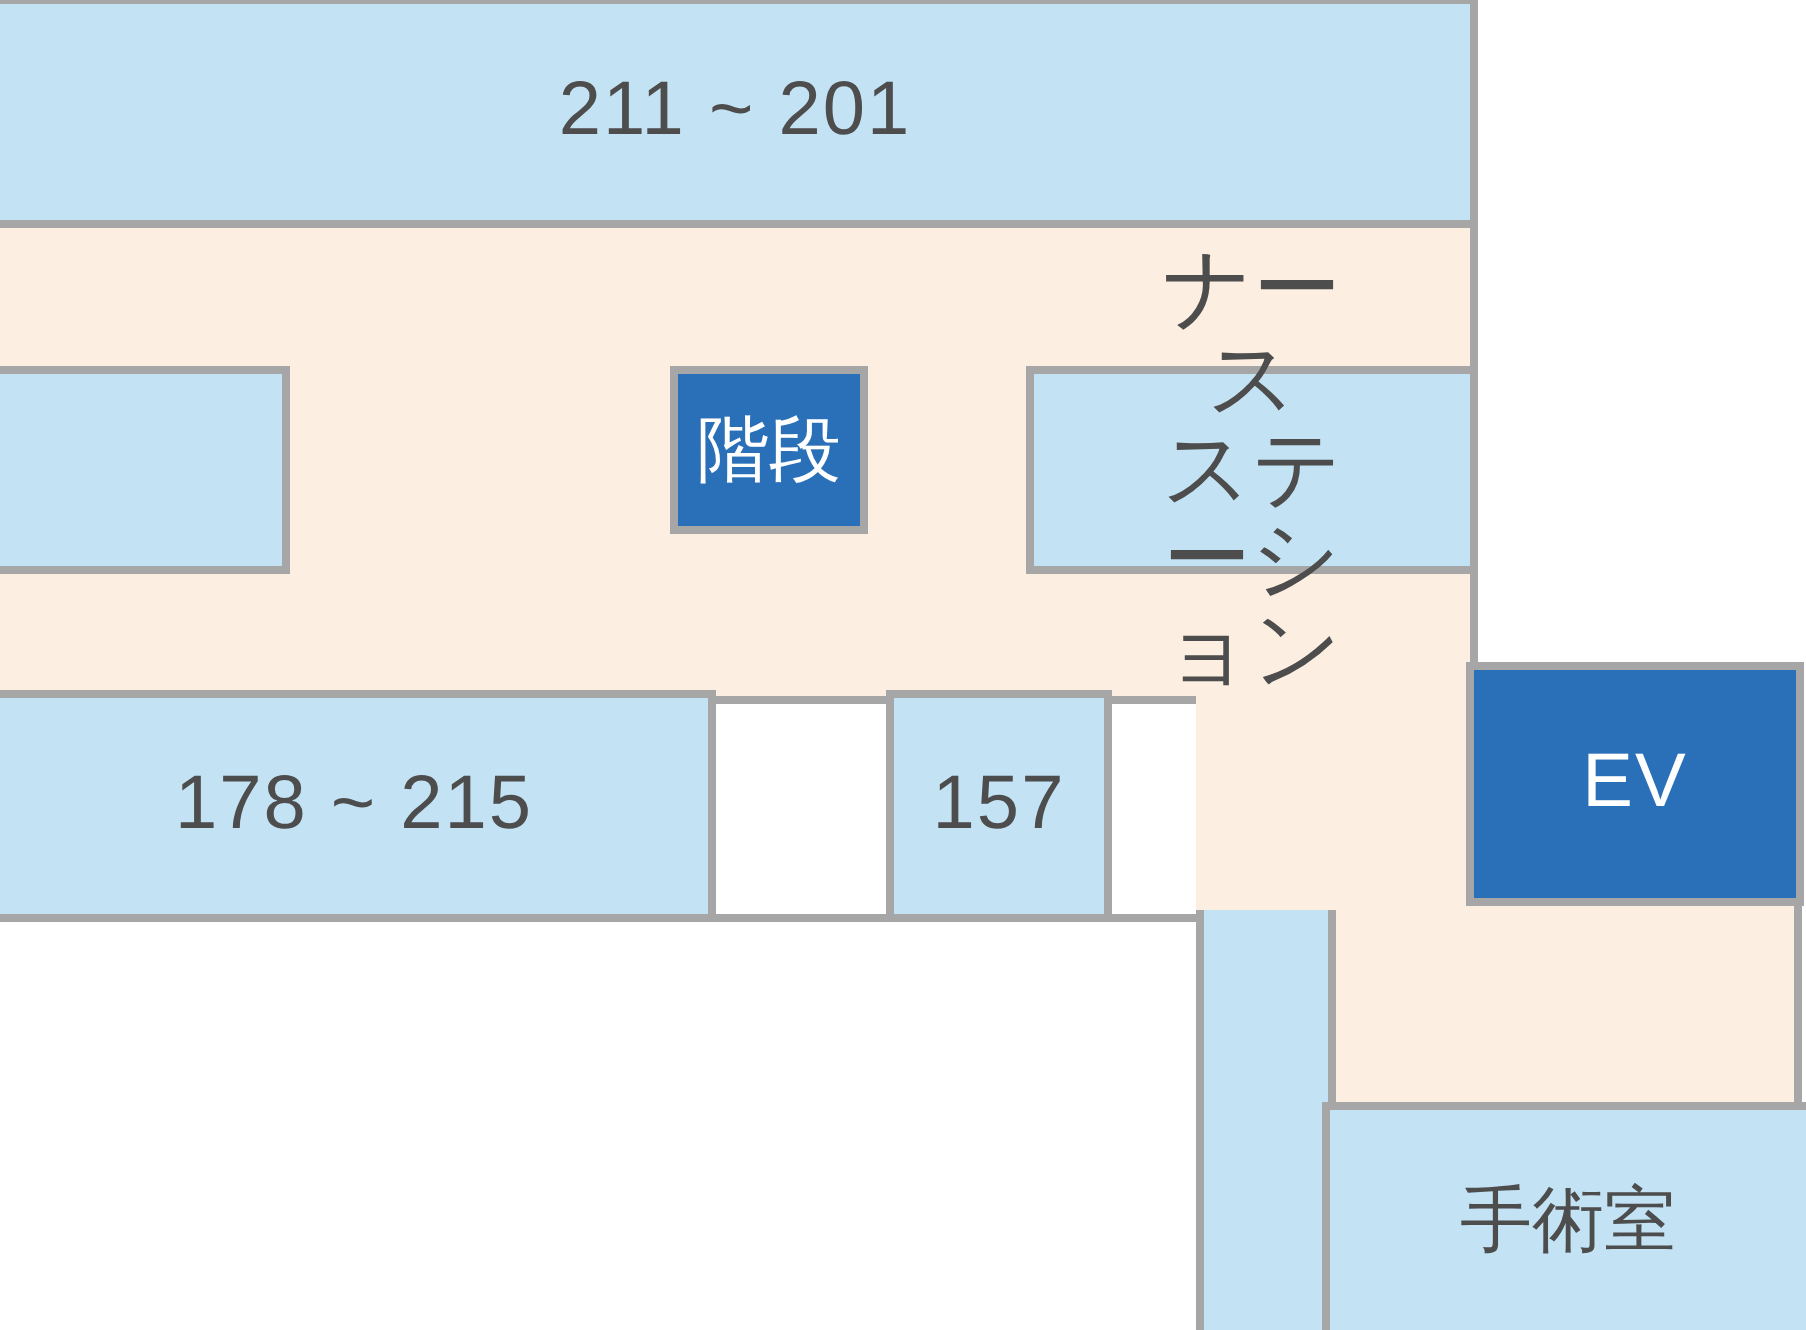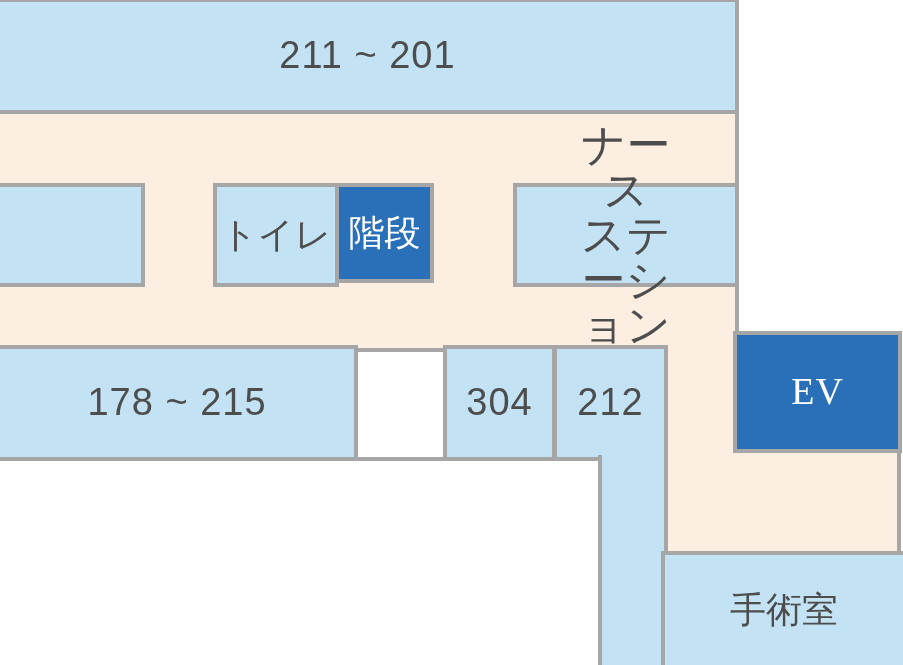--- a/index.html
+++ b/index.html
@@ -86,52 +86,46 @@
   <div class="region corridor" style="left:598px; top:348px; width:303px; height:208px; border-top:none; border-left:none;"></div>
 
   <div class="region room" style="left:-4px; top:-2px; width:743px; height:116px;">
     <span class="label label-num">211 ~ 201</span>
   </div>
 
   <div class="region room" style="left:-4px; top:183px; width:149px; height:104px;">
     <span class="label label-jp"></span>
   </div>
 
-  <div class="region room" style="left:213px; top:183px; width:126px; height:104px;">
-    <span class="label label-jp">トイレ</span>
-  </div>
 
-  <div class="region room-dark" style="left:335px; top:183px; width:99px; height:100px;">
+  <div class="region room-dark" style="left:335px; top:183px; width:99px; height:84px;">
     <span class="label label-jp">階段</span>
   </div>
 
   <div class="region room" style="left:513px; top:183px; width:226px; height:104px; overflow:visible;">
     <span class="label label-jp-2 overflow-label">ナース
 ステーション</span>
   </div>
 
   <div class="region room" style="left:-4px; top:345px; width:362px; height:116px;">
     <span class="label label-num">178 ~ 215</span>
   </div>
 
   <div class="region room" style="left:443px; top:345px; width:113px; height:116px;">
-    <span class="label label-num">304</span>
+    <span class="label label-num">157</span>
   </div>
 
-  <div class="region room" style="left:553px; top:345px; width:115px; height:116px;">
-    <span class="label label-num">212</span>
-  </div>
 
   <div class="region room" style="left:598px; top:455px; width:70px; height:214px; border-top:none;"></div>
 
   <div style="position:absolute; left:0px; top:461px; width:598px; height:208px; background:#ffffff;"></div>
 
   <div style="position:absolute; left:0px; top:457px; width:602px; height:4px; background:#a6a6a6;"></div>
 
-  <div class="region room-dark" style="left:733px; top:331px; width:169px; height:122px;font-family:Liberation Serif, serif;">
+  <div class="region room-dark" style="left:733px; top:331px; width:169px; height:122px;">
     <span class="label label-ev">EV</span>
   </div>
 
   <div class="region room" style="left:661px; top:551px; width:246px; height:118px;">
     <span class="label label-jp">手術室</span>
   </div>
 
 </div>
 
 </body></html>

